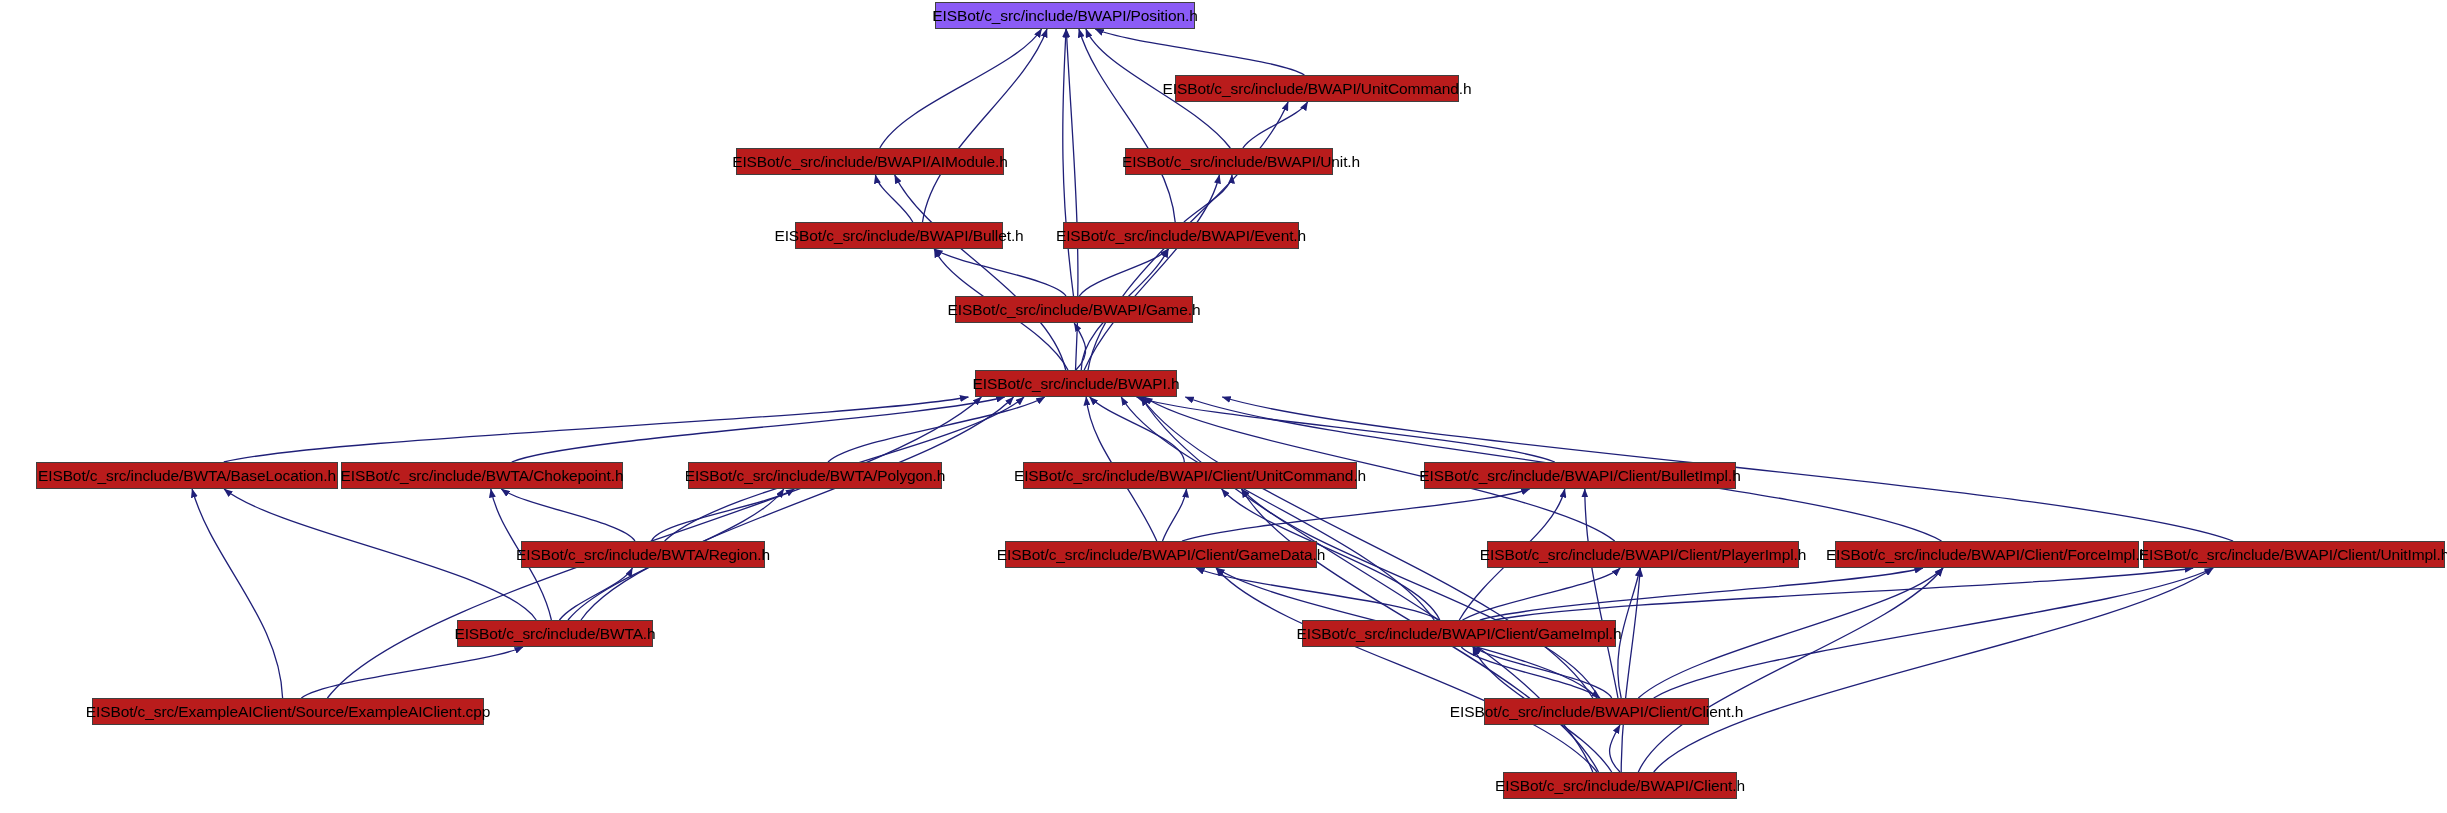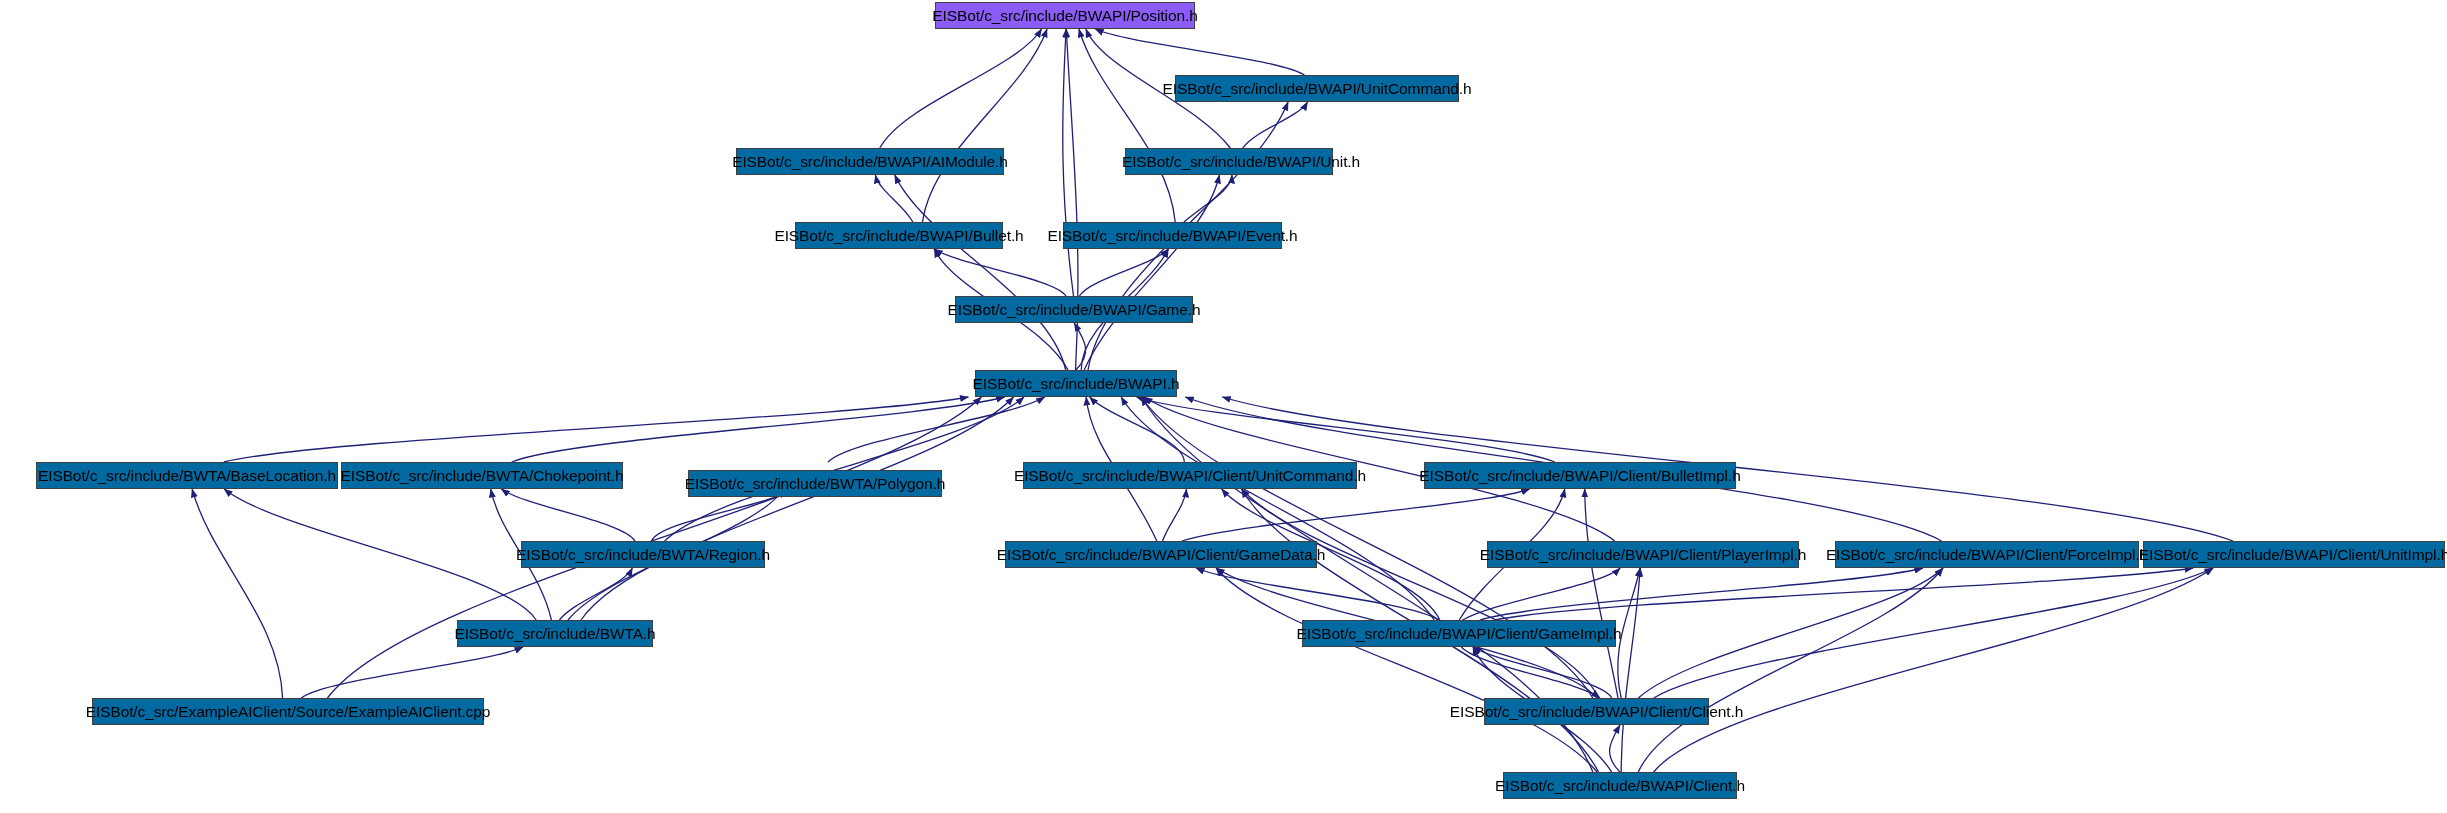--- a/index.html
+++ b/index.html
@@ -19,21 +19,21 @@
     position: absolute;
     left: 0;
     top: 0;
     width: 2447px;
     height: 813px;
   }
   .node {
     position: absolute;
     box-sizing: border-box;
     border: 1px solid #404040;
-    background: #0369a1;
+    background: #b91c1c;
     color: #000000;
     font-size: 15.5px;
     line-height: 1;
     display: flex;
     align-items: center;
     justify-content: center;
     white-space: nowrap;
     height: 27px;
     letter-spacing: -0.1px;
   }
@@ -131,36 +131,36 @@
       </div>
       <div class="node" style="left: 736px; top: 148px; width: 268px;">
         <span class="node-label">EISBot/c_src/include/BWAPI/AIModule.h</span>
       </div>
       <div class="node" style="left: 1125px; top: 148px; width: 208px; padding-left: 24px;">
         <span class="node-label">EISBot/c_src/include/BWAPI/Unit.h</span>
       </div>
       <div class="node" style="left: 795px; top: 222px; width: 208px;">
         <span class="node-label">EISBot/c_src/include/BWAPI/Bullet.h</span>
       </div>
-      <div class="node" style="left: 1063px; top: 222px; width: 219px;">
+      <div class="node" style="left: 1063px; top: 222px; width: 236px;">
         <span class="node-label">EISBot/c_src/include/BWAPI/Event.h</span>
       </div>
       <div class="node" style="left: 955px; top: 296px; width: 238px;">
         <span class="node-label">EISBot/c_src/include/BWAPI/Game.h</span>
       </div>
       <div class="node" style="left: 975px; top: 370px; width: 202px;">
         <span class="node-label">EISBot/c_src/include/BWAPI.h</span>
       </div>
       <div class="node" style="left: 36px; top: 462px; width: 302px;">
         <span class="node-label">EISBot/c_src/include/BWTA/BaseLocation.h</span>
       </div>
       <div class="node" style="left: 341px; top: 462px; width: 282px;">
         <span class="node-label">EISBot/c_src/include/BWTA/Chokepoint.h</span>
       </div>
-      <div class="node" style="left: 688px; top: 462px; width: 254px; margin-top: 8px;">
+      <div class="node" style="left: 688px; top: 462px; width: 254px;">
         <span class="node-label">EISBot/c_src/include/BWTA/Polygon.h</span>
       </div>
       <div class="node" style="left: 1023px; top: 462px; width: 334px;">
         <span class="node-label">EISBot/c_src/include/BWAPI/Client/UnitCommand.h</span>
       </div>
       <div class="node" style="left: 1424px; top: 462px; width: 312px;">
         <span class="node-label">EISBot/c_src/include/BWAPI/Client/BulletImpl.h</span>
       </div>
       <div class="node" style="left: 521px; top: 541px; width: 244px;">
         <span class="node-label">EISBot/c_src/include/BWTA/Region.h</span>

